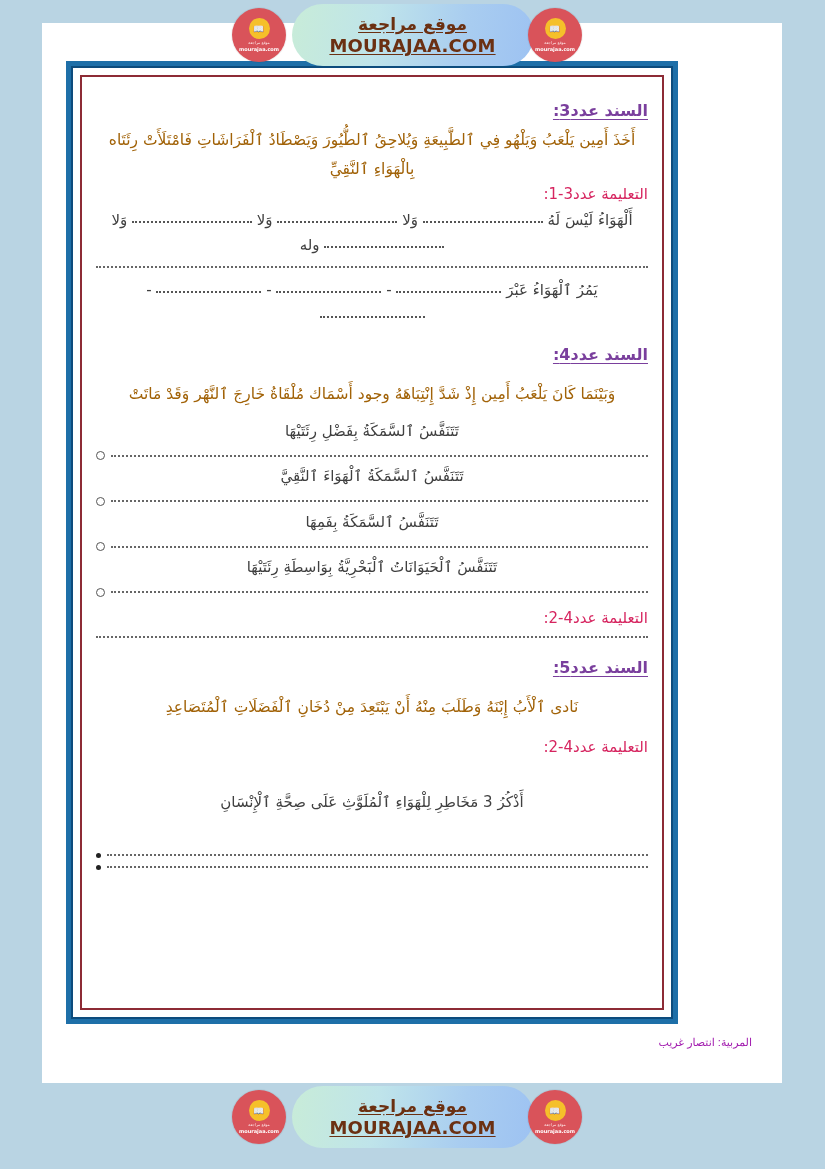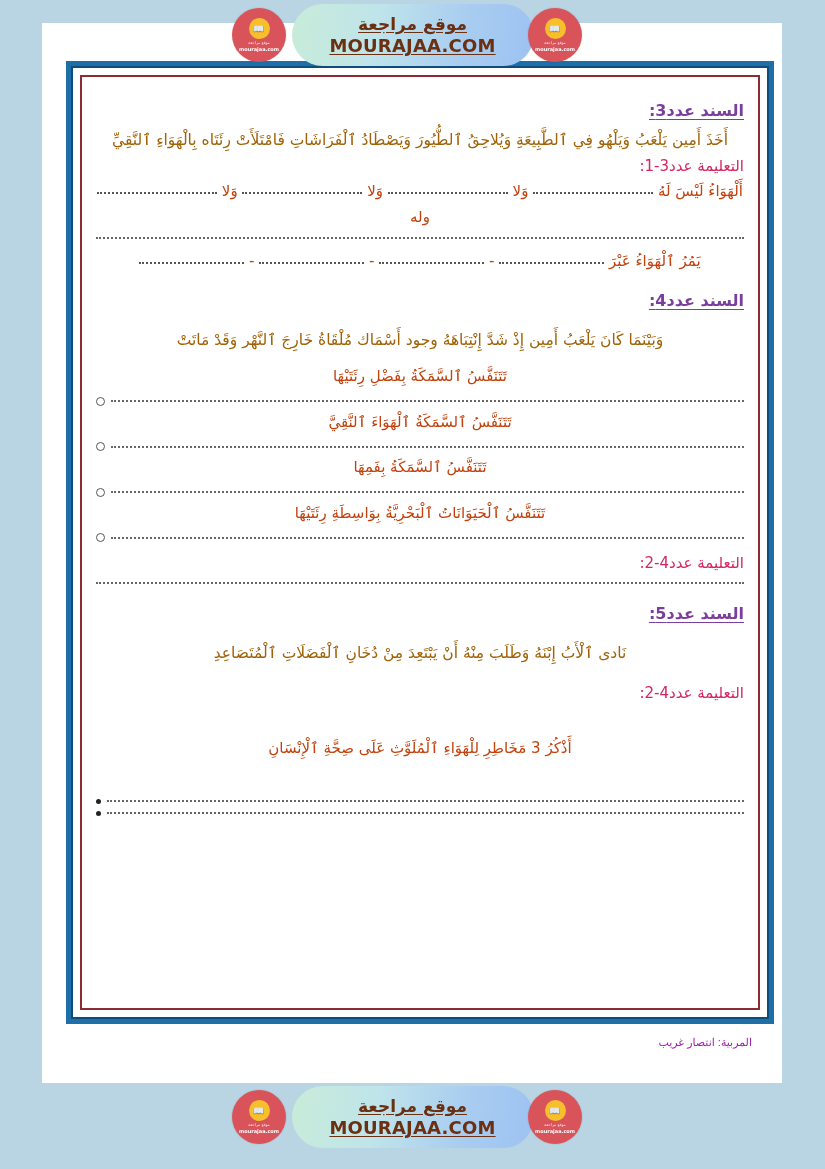--- a/index.html
+++ b/index.html
@@ -101,21 +101,21 @@
     height: 1060px;
     background: #ffffff;
     z-index: 10;
   }
 
   
   .frame-outer {
     position: absolute;
     left: 24px;
     top: 38px;
-    width: 708px;
+    width: 612px;
     height: 963px;
     border: 5px solid #1e6fa8;
     box-sizing: border-box;
     background: #fff;
   }
   .frame-mid {
     position: absolute;
     inset: 0;
     border: 2px solid #0d4c7d;
     box-sizing: border-box;
@@ -160,21 +160,21 @@
   .body-text {
     color: #a16207;
     font-size: 15.5px;
     line-height: 1.85;
     margin: 0;
     font-family: "DejaVu Sans", "Liberation Serif", serif;
   }
   .body-text.center { text-align: center; }
 
   .sentence {
-    color: #c2410c;
+    color: #404040;
     font-size: 15px;
     line-height: 1.7;
     margin: 0;
     text-align: center;
     font-family: "DejaVu Sans", "Liberation Serif", serif;
   }
 
   
   .dots {
     display: inline-block;

